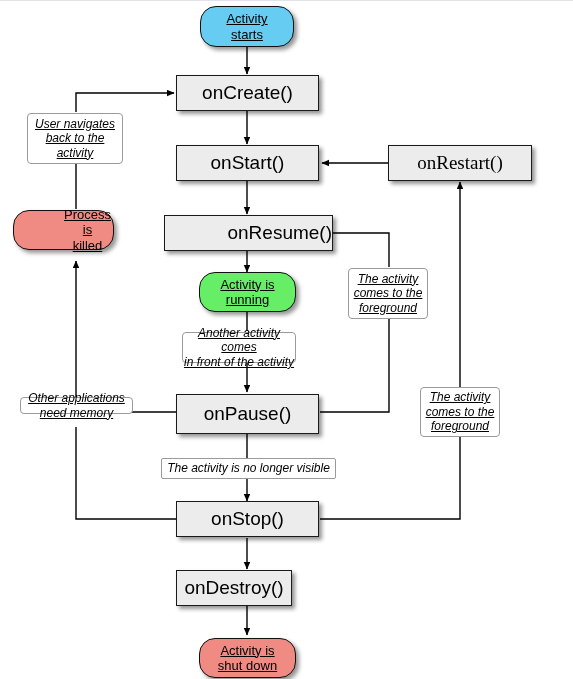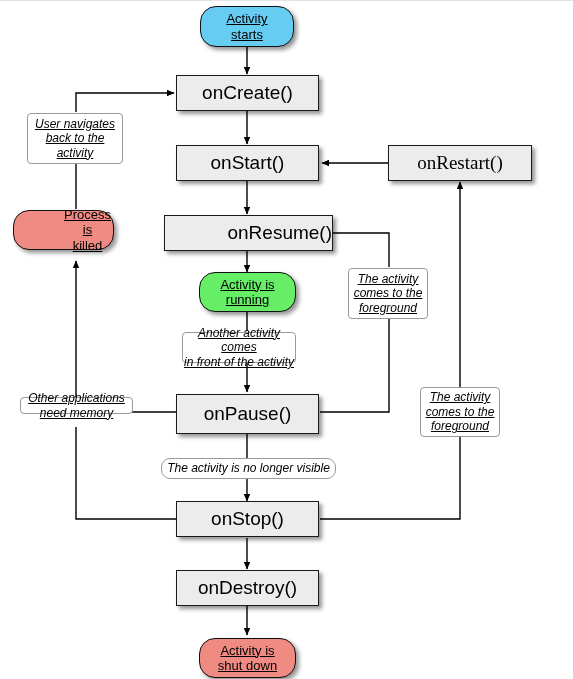--- a/index.html
+++ b/index.html
@@ -69,21 +69,21 @@
     text-align: center;
     background: #ffffff;
     border: 1px solid #9a9a9a;
     border-radius: 4px;
     font-style: italic;
     font-size: 12px;
     line-height: 1.22;
     color: #000000;
     z-index: 4;
   }
-  .label.pill { border-radius: 9px; }
+  .label.pill { border-radius: 2px; }
 
   .nlines { white-space: pre-line; text-decoration: underline; }
 </style>
 </head>
 <body>
 
 <div id="canvas">
 
   <svg class="edges" viewBox="0 0 573 679" xmlns="http://www.w3.org/2000/svg">
     <defs>
@@ -159,21 +159,21 @@
   </div>
 
   <div class="node callback" style="left:176px; top:393px; width:143px; height:40px;align-items:center;">
     <span>onPause()</span>
   </div>
 
   <div class="node callback" style="left:176px; top:500px; width:143px; height:36px;">
     <span>onStop()</span>
   </div>
 
-  <div class="node callback" style="left:176px; top:569px; width:143px; height:36px;">
+  <div class="node callback" style="left:176px; top:569px; width:116px; height:36px;">
     <span>onDestroy()</span>
   </div>
 
   <div class="node capsule shut" style="left:199px; top:637px; width:97px; height:40px;">
     <span class="nlines">Activity is
 shut down</span>
   </div>
 
   <div class="label" style="left:27px; top:112px; width:96px; height:51px;">
     <span class="nlines">User navigates

